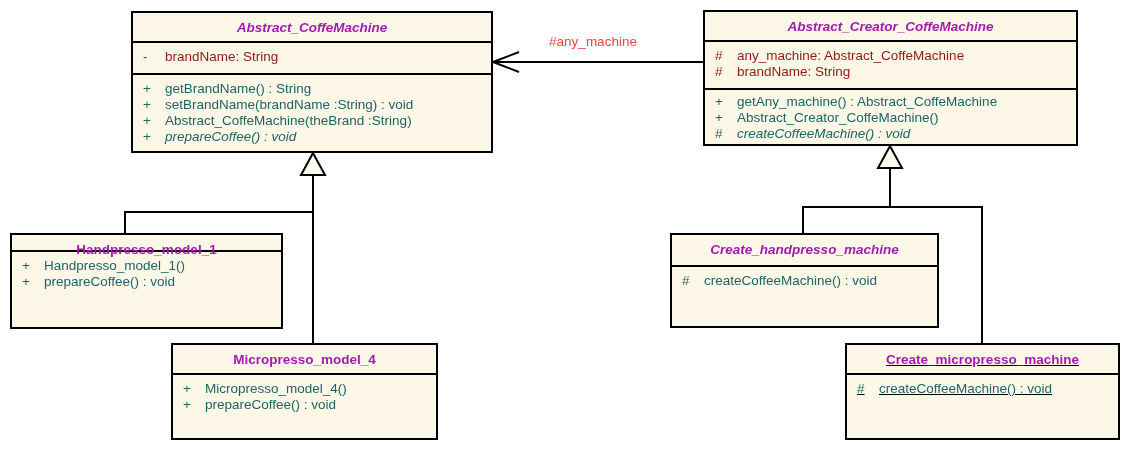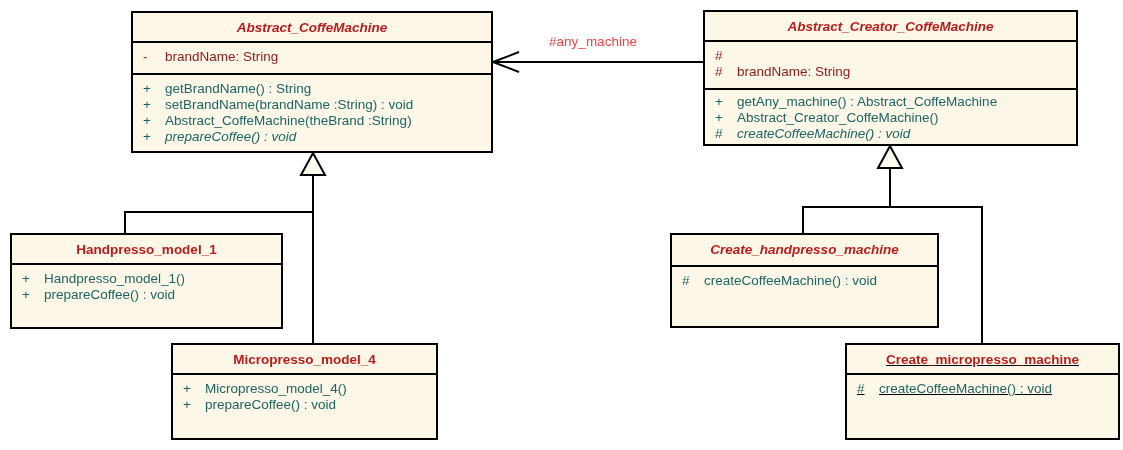--- a/index.html
+++ b/index.html
@@ -19,21 +19,21 @@
     background: #FCF7E7;
     border: 2px solid #000;
     box-sizing: border-box;
     display: flex;
     flex-direction: column;
   }
   .uml-title {
     flex: none;
     font-size: 13.5px;
     font-weight: bold;
-    color: #b91c1c;
+    color: #a21caf;
     text-align: center;
     padding-top: 7px;
     border-bottom: 2px solid #000;
     box-sizing: border-box;
   }
   .abstract .uml-title { font-style: italic; }
   .uml-attrs {
     flex: none;
     border-bottom: 2px solid #000;
     padding: 6px 6px 0 6px;
@@ -124,20 +124,21 @@
       <span class="member-text">prepareCoffee() : void</span>
     </div>
   </div>
 </div>
 
 <div class="uml-class abstract" style="left:703px; top:10px; width:375px; height:136px;">
   <div class="uml-title" style="height:30px;">Abstract_Creator_CoffeMachine</div>
   <div class="uml-attrs" style="height:48px;">
     <div class="member-row attr-row">
       <span class="vis">#</span>
+      <span class="member-text">any_machine: Abstract_CoffeMachine</span>
     </div>
     <div class="member-row attr-row">
       <span class="vis">#</span>
       <span class="member-text">brandName: String</span>
     </div>
   </div>
   <div class="uml-methods" style="padding-top:4px;">
     <div class="member-row method-row">
       <span class="vis">+</span>
       <span class="member-text">getAny_machine() : Abstract_CoffeMachine</span>
@@ -147,21 +148,21 @@
       <span class="member-text">Abstract_Creator_CoffeMachine()</span>
     </div>
     <div class="member-row method-row italic-member">
       <span class="vis">#</span>
       <span class="member-text">createCoffeeMachine() : void</span>
     </div>
   </div>
 </div>
 
 <div class="uml-class" style="left:10px; top:233px; width:273px; height:96px;">
-  <div class="uml-title" style="height:30px;">Handpresso_model_1</div>
+  <div class="uml-title" style="height:17px;">Handpresso_model_1</div>
   <div class="uml-methods">
     <div class="member-row method-row">
       <span class="vis">+</span>
       <span class="member-text">Handpresso_model_1()</span>
     </div>
     <div class="member-row method-row">
       <span class="vis">+</span>
       <span class="member-text">prepareCoffee() : void</span>
     </div>
   </div>

